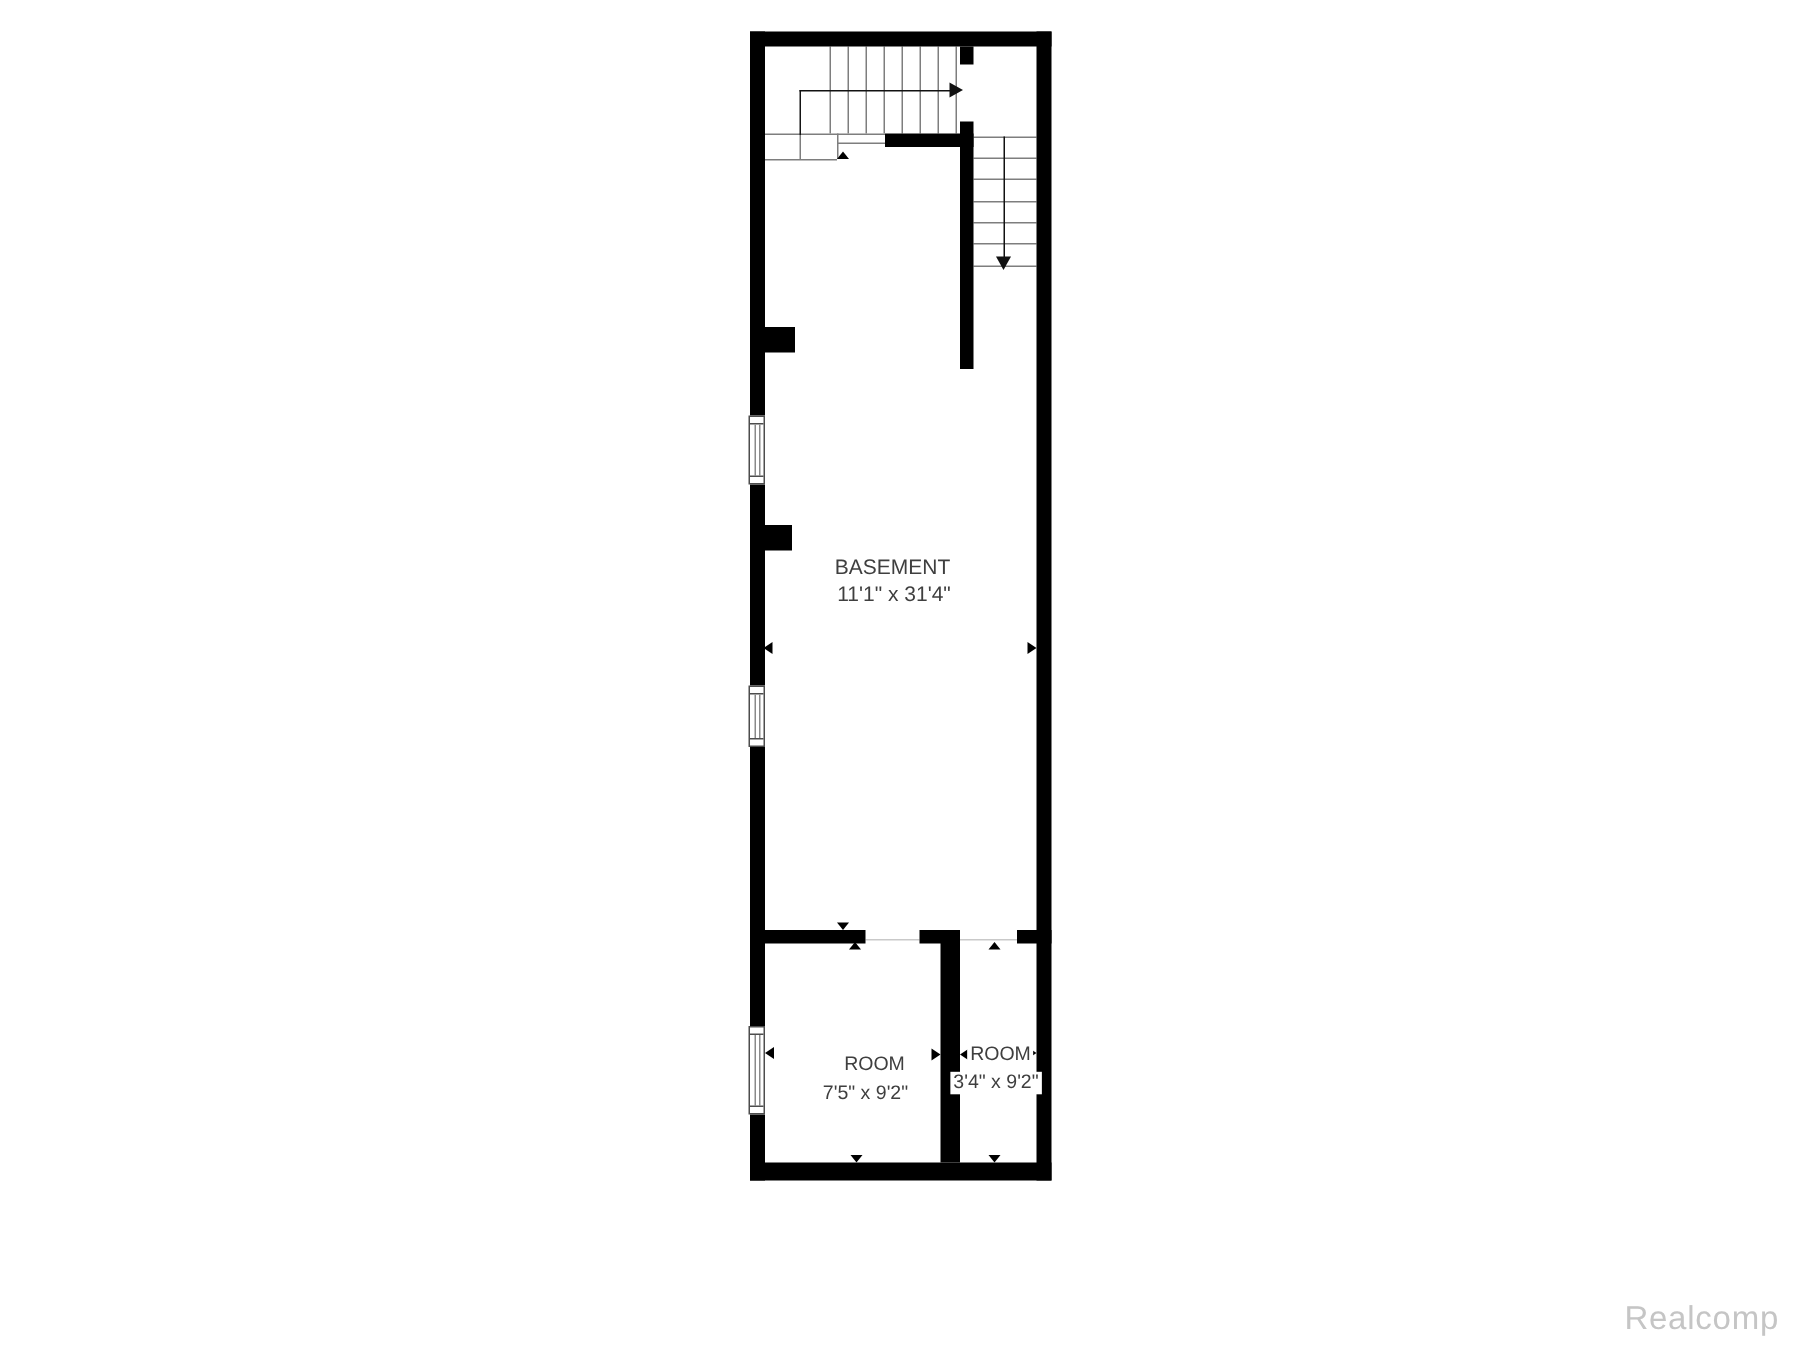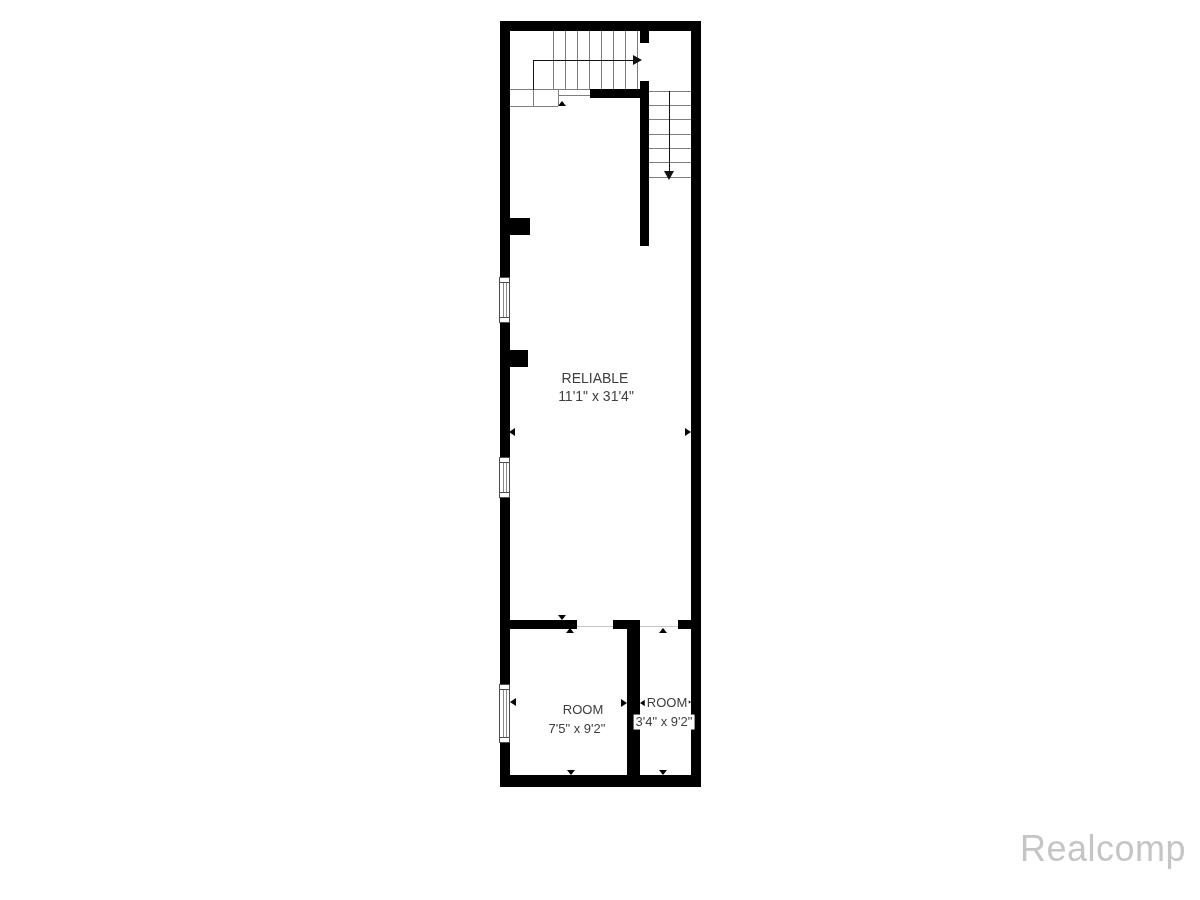--- a/index.html
+++ b/index.html
@@ -30,21 +30,21 @@
   .room-label{
     position:absolute;transform:translate(-50%,-50%);white-space:nowrap;
     color:var(--label);background:#fff;padding:0 2px;line-height:1.15;
     font-weight:500;z-index:5;text-align:center;
   }
   #footer-disclaimer{
     position:absolute;left:0;top:862px;width:1200px;text-align:center;
     font-size:10.5px;letter-spacing:0.4px;color:var(--footer);z-index:6;
   }
   #watermark{
-    position:absolute;right:14px;top:828px;font-size:36px;letter-spacing:0.5px;
+    position:absolute;right:14px;top:866px;font-size:22px;letter-spacing:0.5px;
     color:var(--mark);z-index:6;
   }
 </style>
 </head>
 <body>
 
 <div id="canvas">
 
   <div class="wall" style="left:500px;top:21px;width:201px;height:10px;"></div>
   <div class="wall" style="left:500px;top:775px;width:201px;height:12px;"></div>
@@ -119,21 +119,21 @@
   <div class="tri tri-down" style="left:558px;top:615px;"></div>
   <div class="tri tri-up" style="left:566px;top:628px;"></div>
   <div class="tri tri-up" style="left:659px;top:628px;"></div>
   <div class="tri tri-right" style="left:621px;top:699px;"></div>
   <div class="tri tri-left" style="left:640px;top:699px;"></div>
   <div class="tri tri-left" style="left:510px;top:698px;"></div>
   <div class="tri tri-right" style="left:685px;top:698px;"></div>
   <div class="tri tri-down" style="left:567px;top:770px;"></div>
   <div class="tri tri-down" style="left:659px;top:770px;"></div>
 
-  <div class="room-label" style="left:595px;top:378px;font-size:14px;">RELIABLE</div>
+  <div class="room-label" style="left:595px;top:378px;font-size:14px;">BASEMENT</div>
   <div class="room-label" style="left:596px;top:396px;font-size:14px;">11'1" x 31'4"</div>
   <div class="room-label" style="left:583px;top:710px;font-size:13px;">ROOM</div>
   <div class="room-label" style="left:577px;top:729px;font-size:13px;">7'5" x 9'2"</div>
   <div class="room-label" style="left:667px;top:703px;font-size:13px;">ROOM</div>
   <div class="room-label" style="left:664px;top:722px;font-size:13px;">3'4" x 9'2"</div>
 
   <div id="watermark">Realcomp</div>
 
 </div>
 

